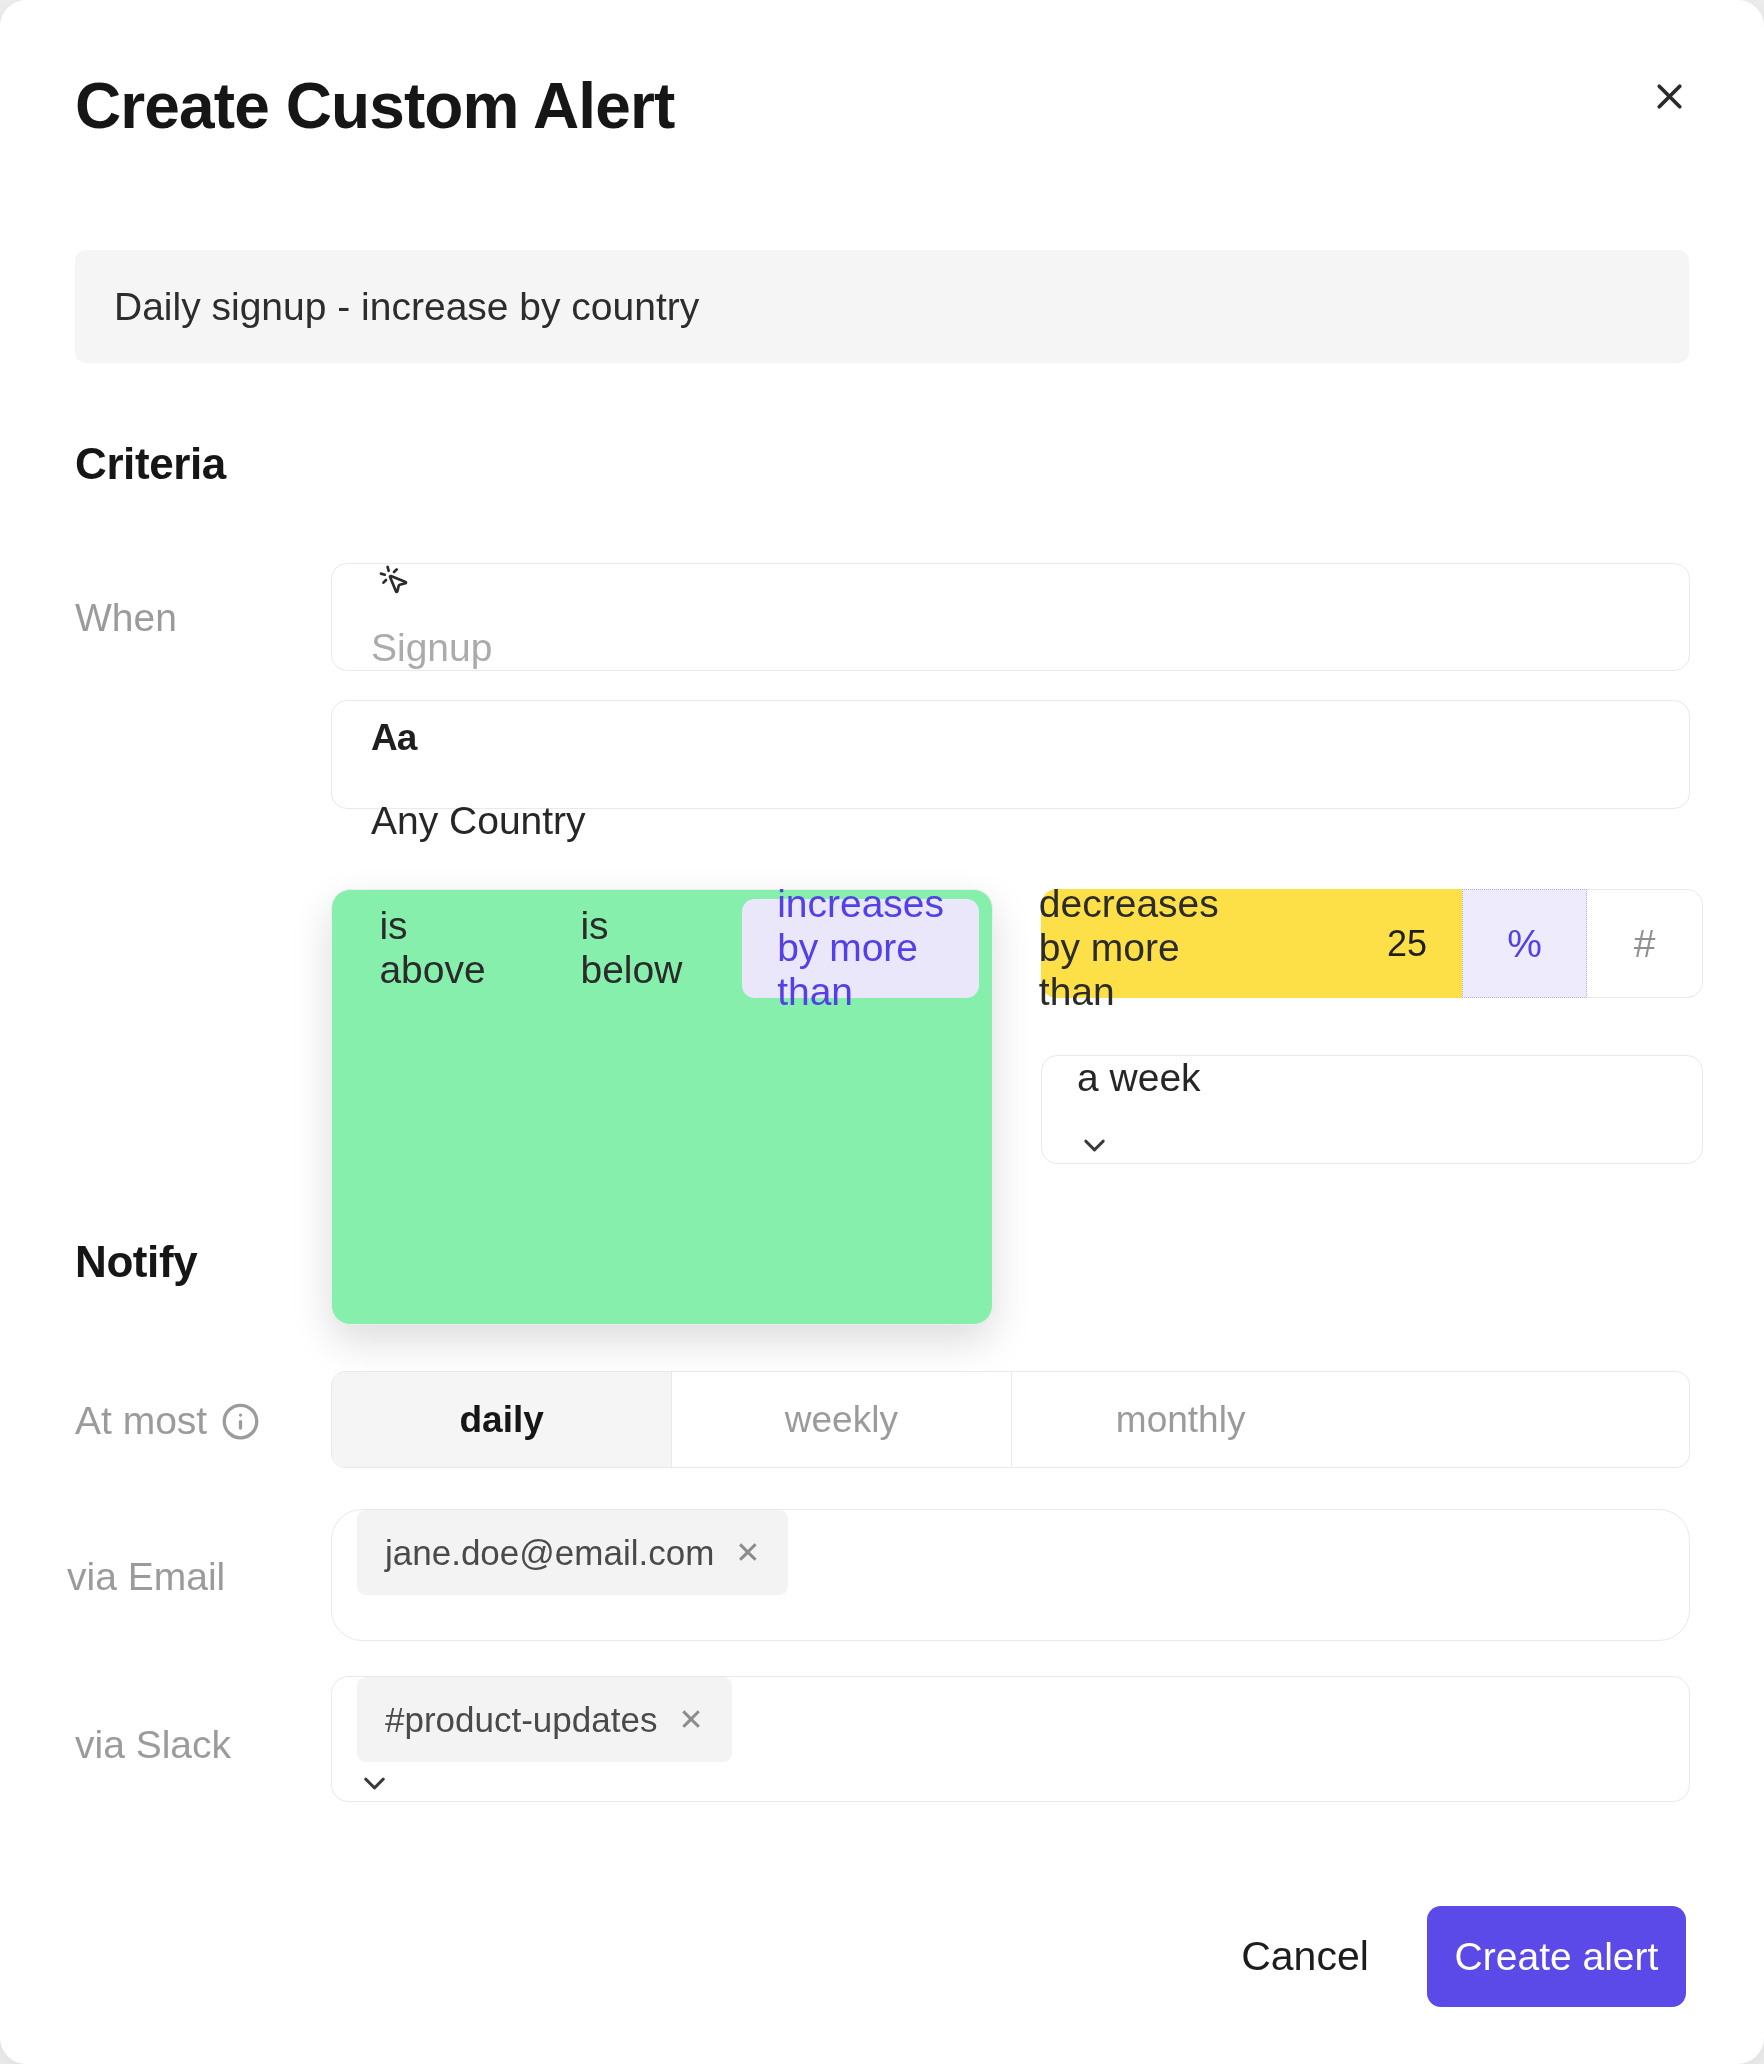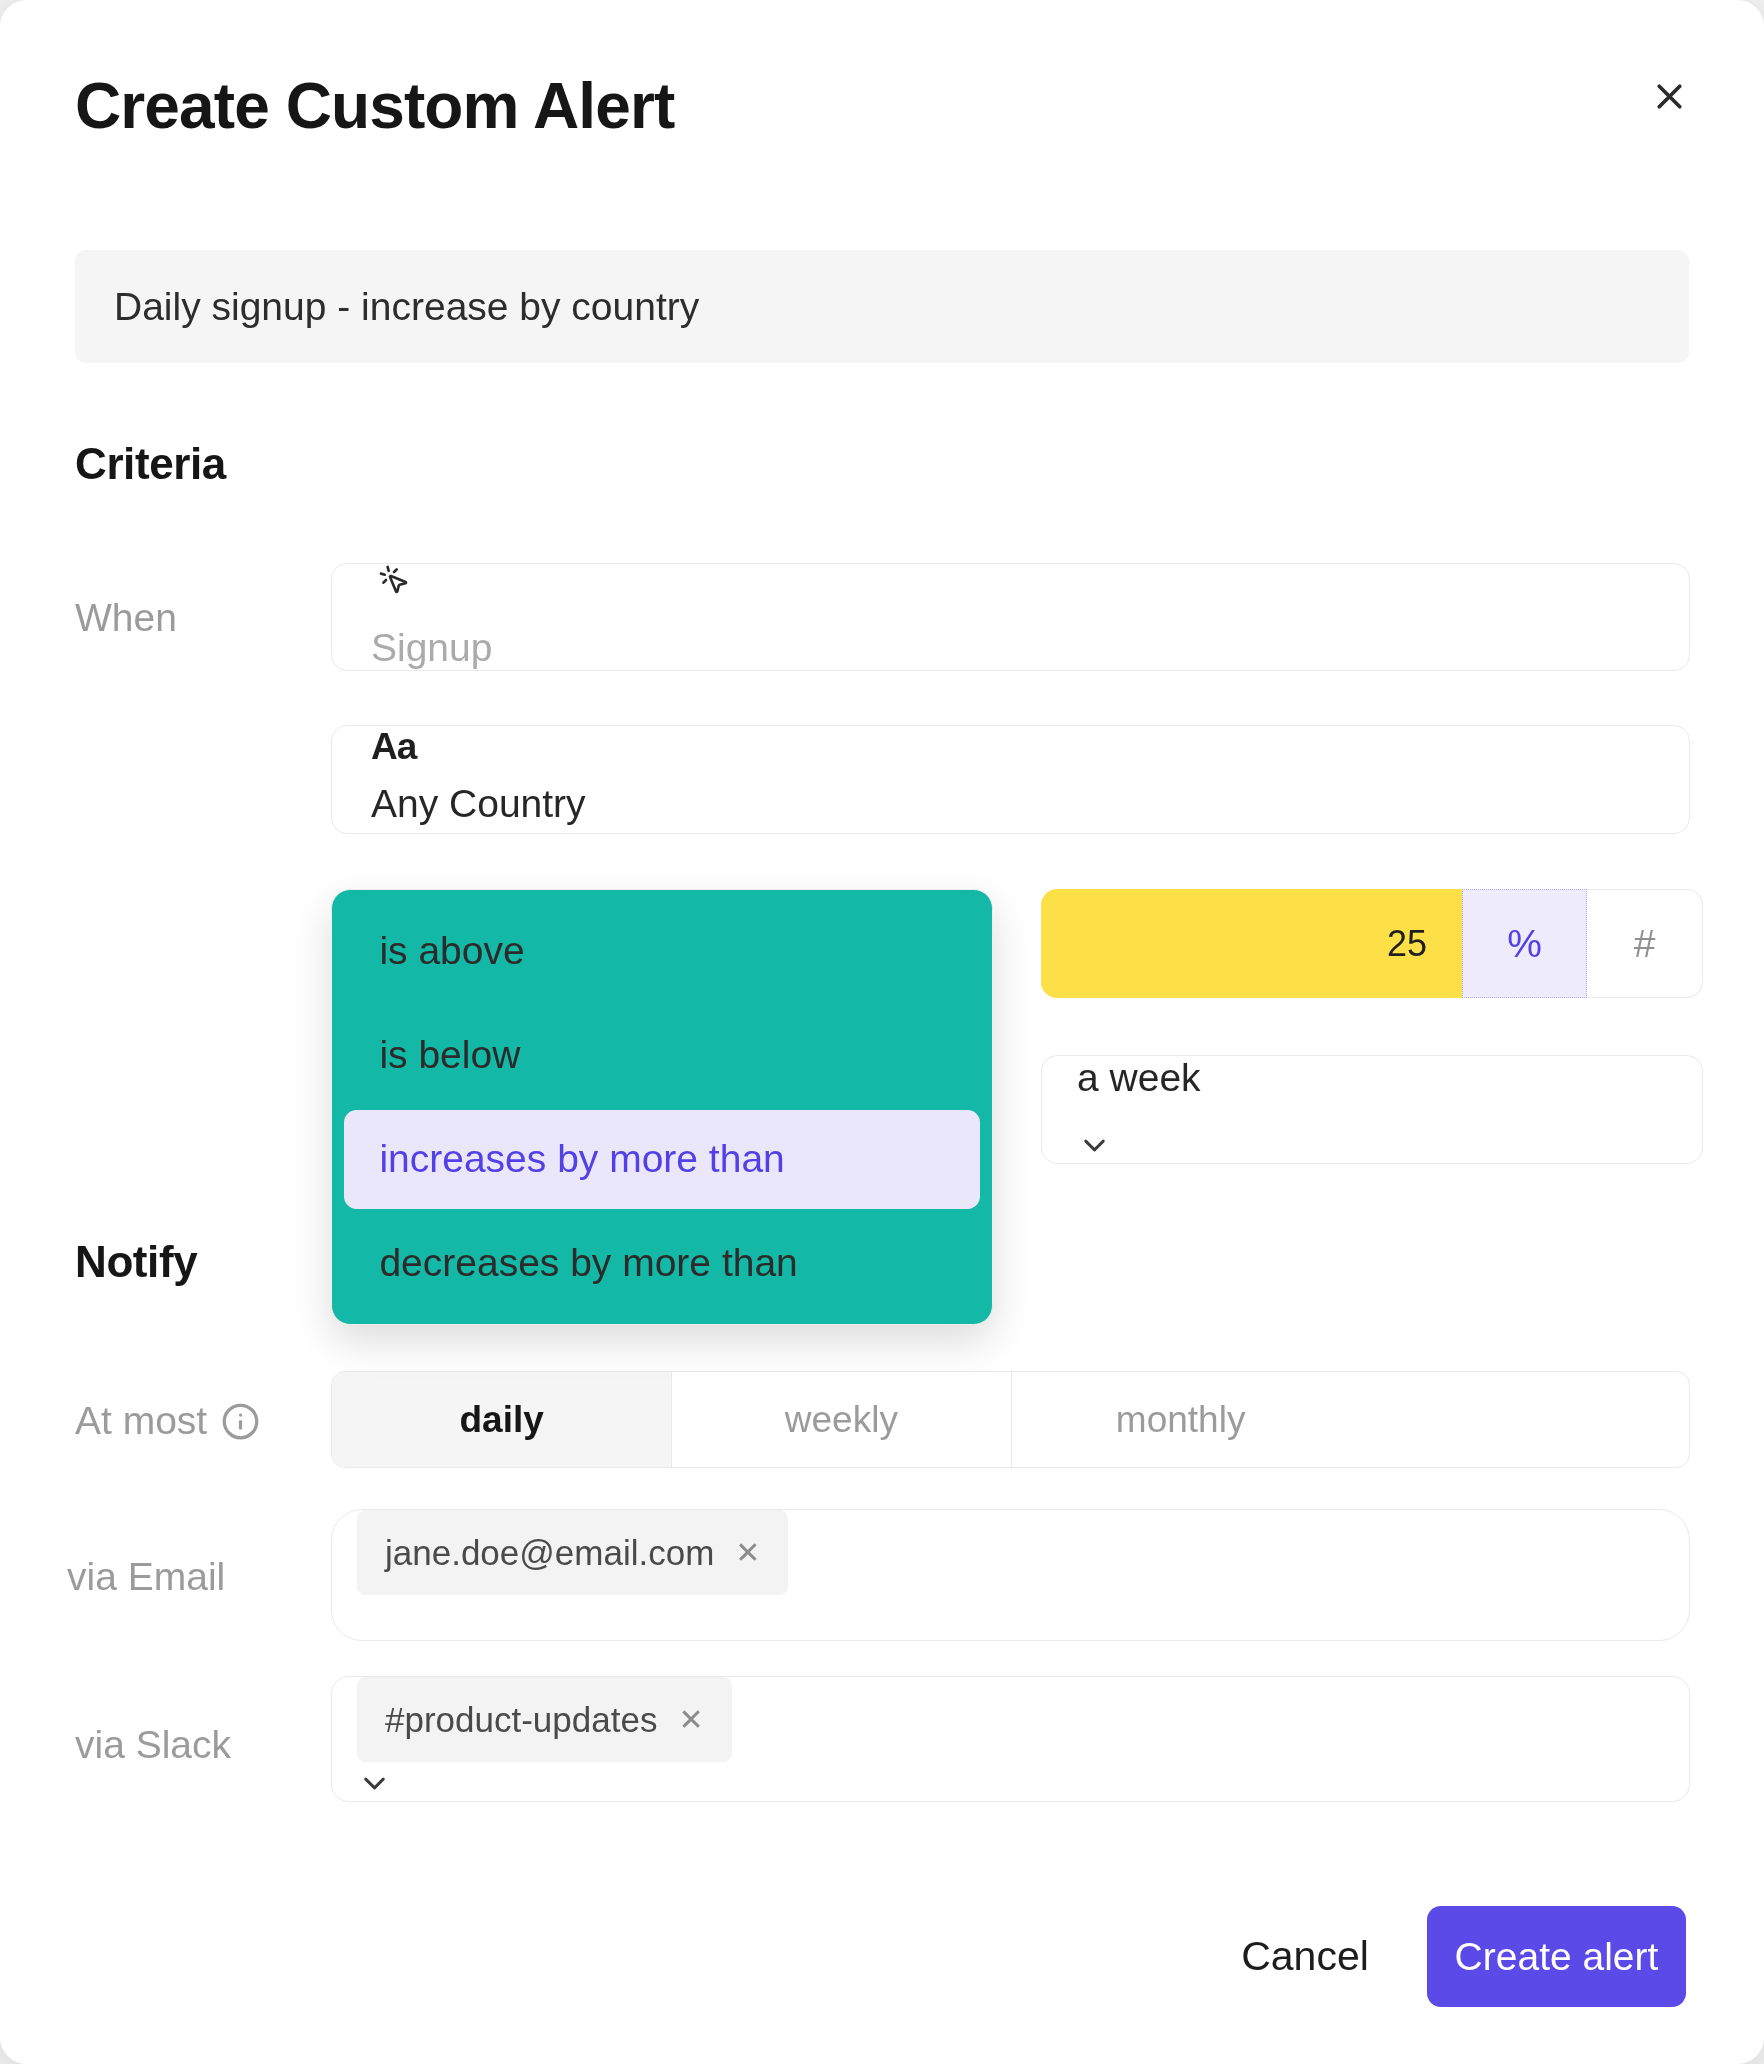--- a/index.html
+++ b/index.html
@@ -47,34 +47,34 @@
   .when-label   { left: 75px; top: 596px; }
   .atmost-label { left: 75px; top: 1399px; }
   .email-label  { left: 67px; top: 1555px; }
   .slack-label  { left: 75px; top: 1723px; }
 
   .input-box {
     background: #fff; border: 1.8px solid #e9e9e9; border-radius: 16px;
     display: flex; align-items: flex-start; flex-direction: column;
   }
   .when-input   { left: 331px; top: 563px;  width: 1359px; height: 108px; padding: 0 39px; gap: 30px; }
-  .country-select { left: 331px; top: 725px; width: 1359px; height: 109px; padding: 0 39px; gap: 14px; }
+  .country-select { left: 331px; top: 700px; width: 1359px; height: 109px; padding: 16px 39px; gap: 40px; }
   .period-select  { left: 1041px; top: 1055px; width: 662px; height: 109px; padding: 0 35px; }
 
   .placeholder { font-size: 39px; color: #ababab; }
   .select-value { font-size: 39px; color: #262626; }
   .aa-icon { font-size: 37px; font-weight: 700; color: #1f1f1f; letter-spacing: -0.9px; }
   .spacer { flex: 1; }
 
   .menu {
     left: 331px; top: 889px; width: 662px; height: 436px;
-    background: #14b8a6; border: 0.9px solid #ededed; border-radius: 19.4px;
+    background: #86efac; border: 0.9px solid #ededed; border-radius: 19.4px;
     box-shadow: 0 16px 40px rgba(0,0,0,0.14);
     padding: 8.8px 0; z-index: 5;
-    display: flex; flex-direction: column; justify-content: space-around;
+    display: flex; flex-direction: row; justify-content: space-around;
   }
   .menu-opt {
     height: 99px; display: flex; align-items: center;
     padding: 0 35px; margin: 0 12.4px;
     font-size: 39px; color: #2b2b2b; border-radius: 12.4px; cursor: pointer;
   }
   .menu-opt.selected { background: #eae7fb; color: #5340e6; }
 
   .threshold {
     left: 1041px; top: 889px; width: 662px; height: 109px;

